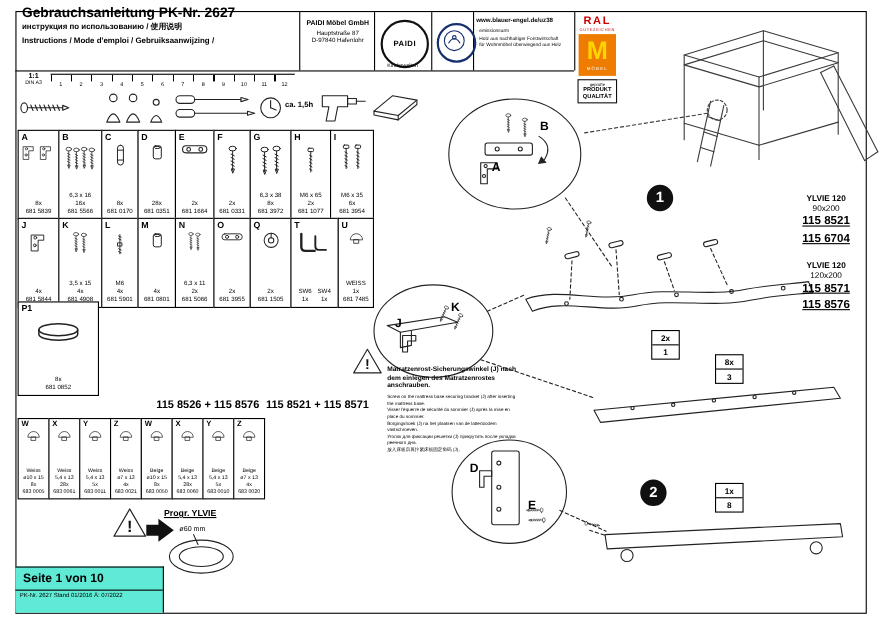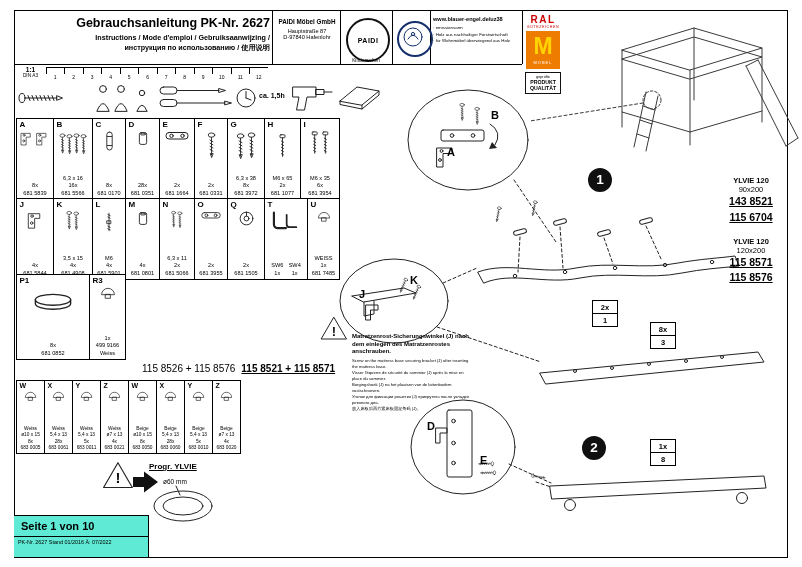--- a/index.html
+++ b/index.html
@@ -251,24 +251,24 @@
   </g>
   <path d="M133 477h11v-5.5l14 10.5-14 10.5V487h-11z" fill="#111" stroke="none"></path>
 
   <g>
     <ellipse cx="183" cy="506" rx="29" ry="15"></ellipse>
     <ellipse cx="183" cy="506" rx="20" ry="9"></ellipse>
     <line x1="176" y1="486" x2="180" y2="495"></line>
   </g>
 </svg>
 
-<div class="abs" style="left:20px;top:16px;width:250px;text-align:right">
+<div class="abs" style="left:20px;top:4px;width:250px;text-align:left">
   <div style="font-size:12.5px;font-weight:bold">Gebrauchsanleitung PK-Nr. 2627</div>
+  <div style="font-size:7.2px;font-weight:bold;margin-top:1px">инструкция по использованию / 使用说明</div>
   <div style="font-size:7.2px;font-weight:bold;margin-top:3px">Instructions / Mode d'emploi / Gebruiksaanwijzing /</div>
-  <div style="font-size:7.2px;font-weight:bold;margin-top:1px">инструкция по использованию / 使用说明</div>
 </div>
 
 <div class="abs" style="left:277px;top:18px;width:60px;text-align:center">
   <div style="font-size:6.3px;font-weight:bold">PAIDI Möbel GmbH</div>
   <div style="font-size:5.6px;margin-top:3px">Hauptstraße 87</div>
   <div style="font-size:5.6px">D-97840 Hafenlohr</div>
 </div>
 
 <div class="abs" style="left:346px;top:18px;width:40px;height:40px;border:2.5px solid #111;border-radius:50%;display:flex;align-items:center;justify-content:center">
   <span style="font-size:7px;font-weight:bold;letter-spacing:.5px">PAIDI</span>
@@ -587,48 +587,34 @@
           <use href="#i-disc"></use>
         </svg>
       </div>
     <div class="ptxt">
         <div></div>
         <div>8x</div>
         <div>681 0852</div>
         <div></div>
       </div>
   </div>
-  <div class="pcell" style="width:35px;height:84px">
-    <span class="pletter">R3</span>
-    <div class="picon">
-        <svg class="lineart" width="16" height="13" viewBox="0 0 20 16">
-          <use href="#i-cap"></use>
-        </svg>
-      </div>
-    <div class="ptxt">
-        <div></div>
-        <div>1x</div>
-        <div>499 9166</div>
-        <div>Weiss</div>
-      </div>
-  </div>
 </div>
 
 <div class="abs" style="left:352px;top:333px;width:120px">
   <div style="font-size:6px;font-weight:bold;line-height:1.25">Matratzenrost-Sicherungswinkel (J) nach dem einlegen des Matratzenrostes anschrauben.</div>
   <div style="font-size:4.2px;line-height:1.45;margin-top:2px">Screw on the mattress base securing bracket (J) after inserting the mattress base.</div>
   <div style="font-size:4.2px;line-height:1.45">Visser l'équerre de sécurité du sommier (J) après la mise en place du sommier.</div>
   <div style="font-size:4.2px;line-height:1.45">Borgingshoek (J) na het plaatsen van de lattenbodem vastschroeven.</div>
   <div style="font-size:4.2px;line-height:1.45">Уголок для фиксации решетки (J) прикрутить после укладки реечного дна.</div>
   <div style="font-size:4.2px;line-height:1.45">放入床板后再拧紧床板固定角码 (J)。</div>
 </div>
 
 <div class="abs" style="left:142px;top:363px;display:flex;gap:6px">
-  <span style="font-size:10px;font-weight:normal">115 8526 + 115 8576</span>
-  <span style="font-size:10px;font-weight:bold;text-decoration:underline">115 8521 + 115 8571</span>
+  <span style="font-size:10px;font-weight:bold">115 8526 + 115 8576</span>
+  <span style="font-size:10px;font-weight:bold;">115 8521 + 115 8571</span>
 </div>
 
 <div class="prow" style="left:16px;top:380px">
   <div class="pcell capcell" style="width:27px">
     <span class="pletter" style="font-size:7px">W</span>
     <div class="picon" style="top:10px">
         <svg class="lineart" width="13" height="11" viewBox="0 0 20 16">
           <use href="#i-cap"></use>
         </svg>
       </div>
@@ -766,20 +752,20 @@
   <div class="r">3</div>
 </div>
 <div class="cbox" style="left:650px;top:439px">
   <div class="q">1x</div>
   <div class="r">8</div>
 </div>
 
 <div class="abs" style="left:712px;top:176px;width:78px;text-align:center">
   <div style="font-size:7.5px;font-weight:bold">YLVIE 120</div>
   <div style="font-size:7.5px">90x200</div>
-  <div class="code">143 8521</div>
+  <div class="code">115 8521</div>
   <div class="code">115 6704</div>
   <div style="height:11px"></div>
   <div style="font-size:7.5px;font-weight:bold">YLVIE 120</div>
   <div style="font-size:7.5px">120x200</div>
   <div class="code">115 8571</div>
   <div class="code">115 8576</div>
 </div>
 
 </body></html>

